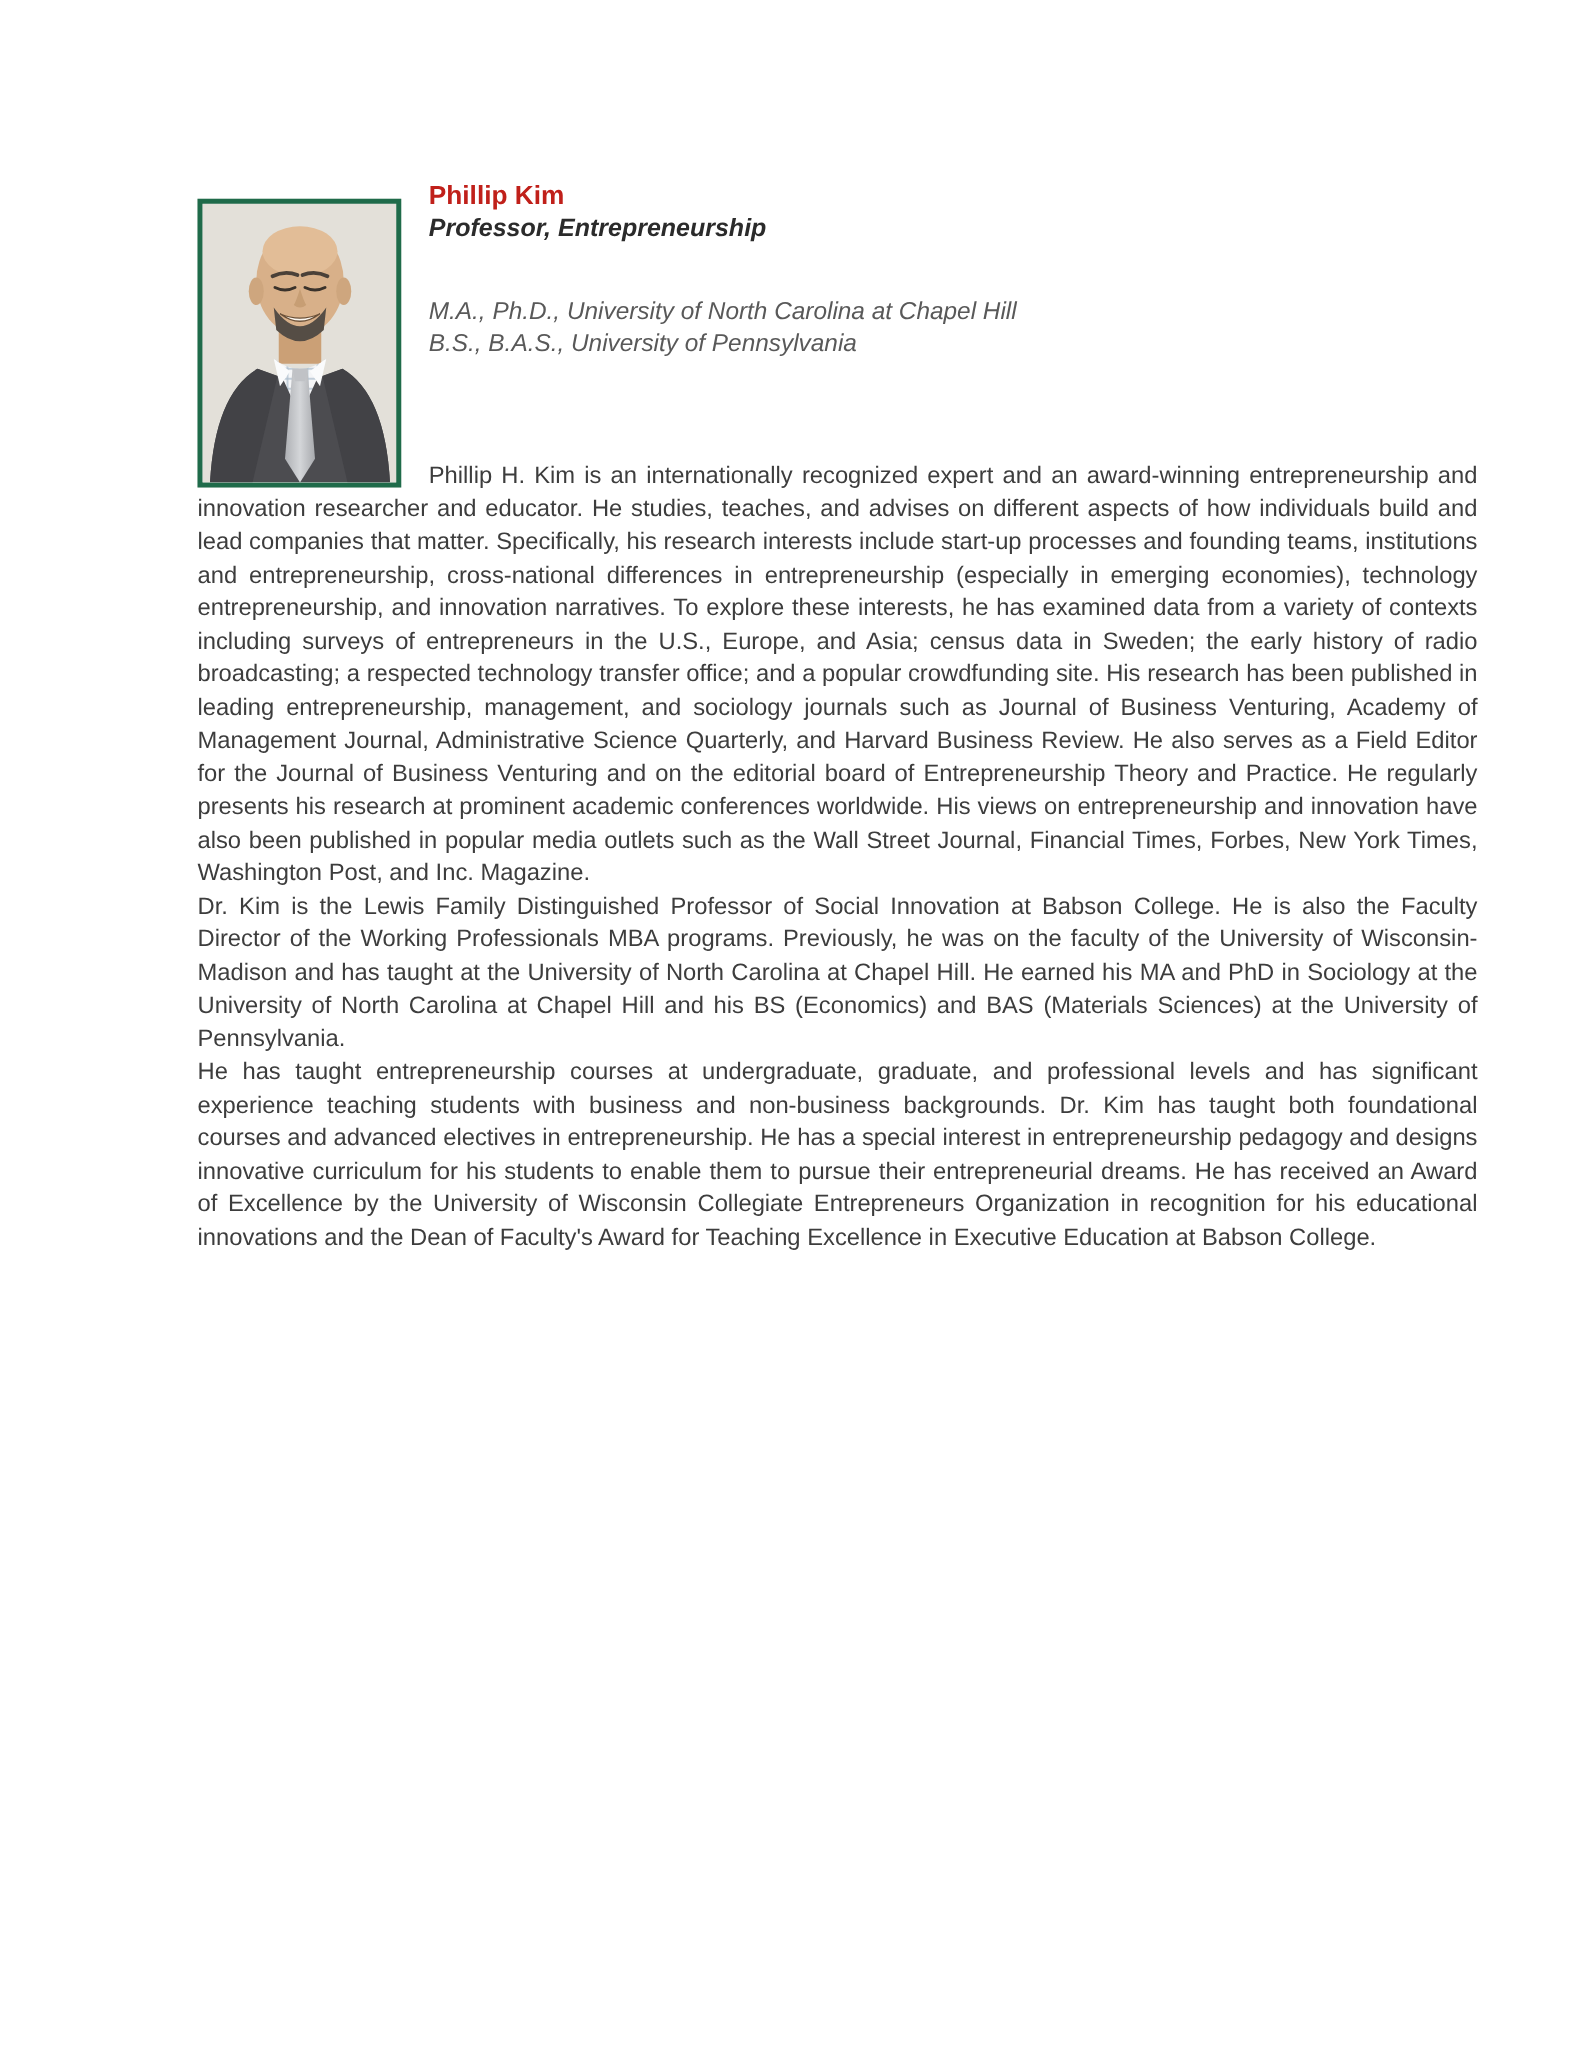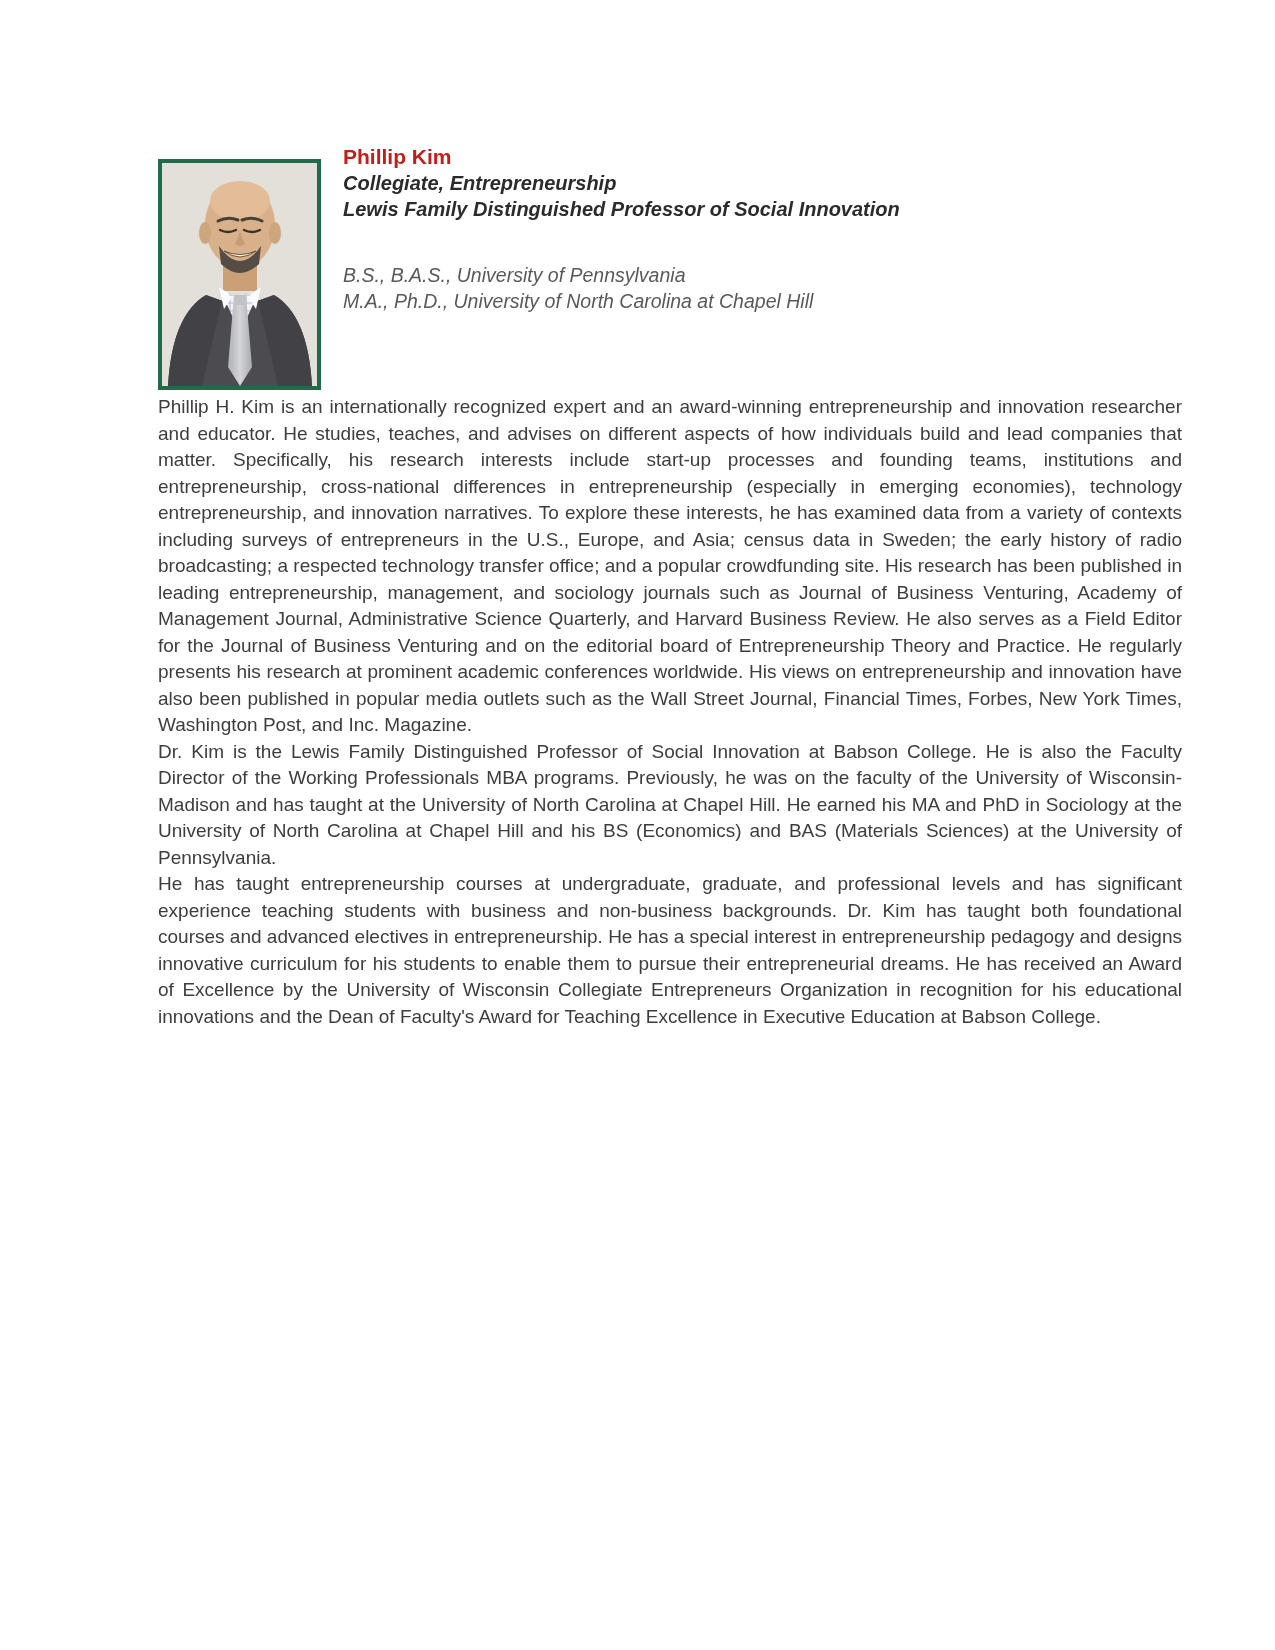--- a/index.html
+++ b/index.html
@@ -110,25 +110,24 @@
 
       <path d="M57 124 L70 134 L62 146 Z" fill="#FAFBFC"></path>
       <path d="M99 124 L86 134 L94 146 Z" fill="#FAFBFC"></path>
 
       <polygon points="72,132 84,132 90,204 78,223 66,204" fill="url(#tieGrad)"></polygon>
       <polygon points="72,132 84,132 82,142 74,142" fill="#C0C2C6"></polygon>
     </svg>
   </div>
 
   <div class="name">Phillip Kim</div>
-  <div class="job-title">Collegiate, Entrepreneurship</div>
-  <div class="job-title">Lewis Family Distinguished Professor of Social Innovation</div>
+  <div class="job-title">Professor, Entrepreneurship</div>
 
   <div class="degrees">
+    <div class="degree-line">M.A., Ph.D., University of North Carolina at Chapel Hill</div>
     <div class="degree-line">B.S., B.A.S., University of Pennsylvania</div>
-    <div class="degree-line">M.A., Ph.D., University of North Carolina at Chapel Hill</div>
   </div>
 
   <p class="bio first">Phillip H. Kim is an internationally recognized expert and an award-winning entrepreneurship and innovation researcher and educator. He studies, teaches, and advises on different aspects of how individuals build and lead companies that matter. Specifically, his research interests include start-up processes and founding teams, institutions and entrepreneurship, cross-national differences in entrepreneurship (especially in emerging economies), technology entrepreneurship, and innovation narratives. To explore these interests, he has examined data from a variety of contexts including surveys of entrepreneurs in the U.S., Europe, and Asia; census data in Sweden; the early history of radio broadcasting; a respected technology transfer office; and a popular crowdfunding site. His research has been published in leading entrepreneurship, management, and sociology journals such as Journal of Business Venturing, Academy of Management Journal, Administrative Science Quarterly, and Harvard Business Review. He also serves as a Field Editor for the Journal of Business Venturing and on the editorial board of Entrepreneurship Theory and Practice. He regularly presents his research at prominent academic conferences worldwide. His views on entrepreneurship and innovation have also been published in popular media outlets such as the Wall Street Journal, Financial Times, Forbes, New York Times, Washington Post, and Inc. Magazine.</p>
   <p class="bio">Dr. Kim is the Lewis Family Distinguished Professor of Social Innovation at Babson College. He is also the Faculty Director of the Working Professionals MBA programs. Previously, he was on the faculty of the University of Wisconsin-Madison and has taught at the University of North Carolina at Chapel Hill. He earned his MA and PhD in Sociology at the University of North Carolina at Chapel Hill and his BS (Economics) and BAS (Materials Sciences) at the University of Pennsylvania.</p>
   <p class="bio">He has taught entrepreneurship courses at undergraduate, graduate, and professional levels and has significant experience teaching students with business and non-business backgrounds. Dr. Kim has taught both foundational courses and advanced electives in entrepreneurship. He has a special interest in entrepreneurship pedagogy and designs innovative curriculum for his students to enable them to pursue their entrepreneurial dreams. He has received an Award of Excellence by the University of Wisconsin Collegiate Entrepreneurs Organization in recognition for his educational innovations and the Dean of Faculty's Award for Teaching Excellence in Executive Education at Babson College.</p>
 
 </div>
 
 </body></html>

